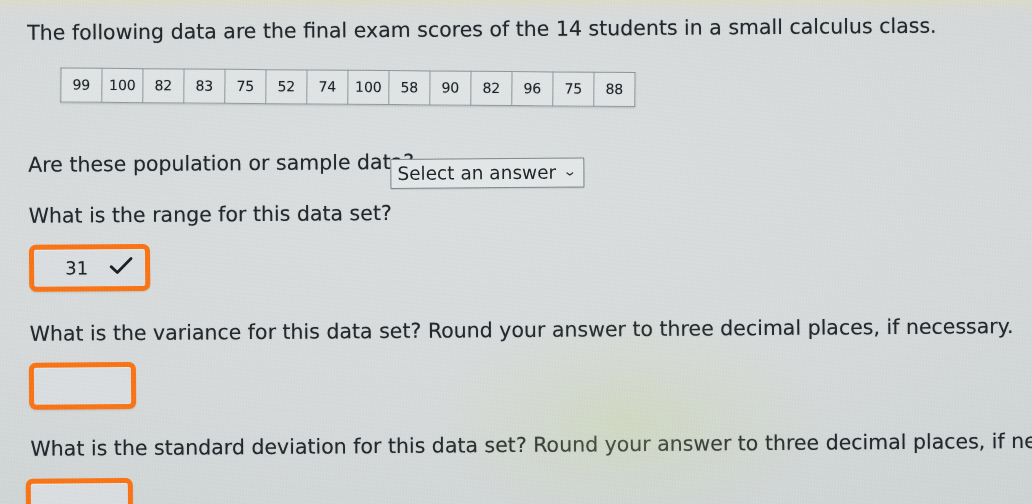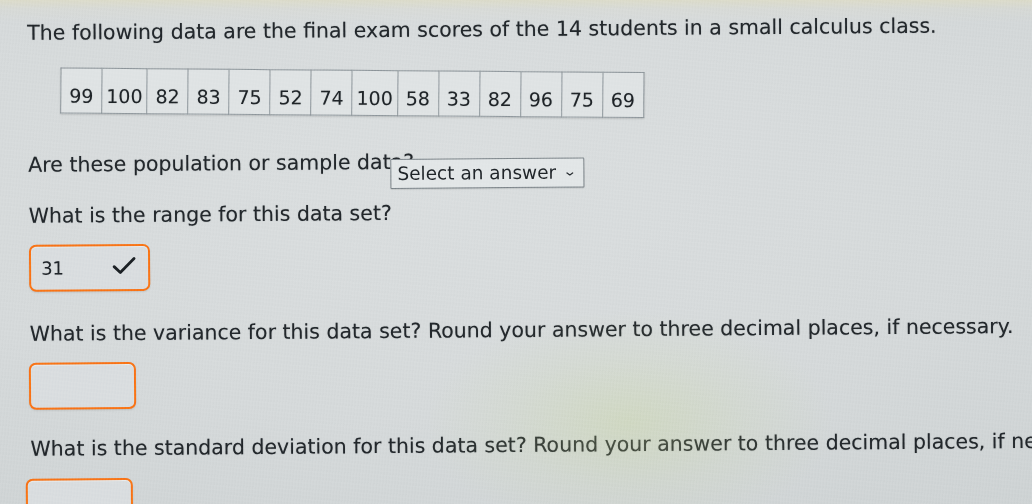--- a/index.html
+++ b/index.html
@@ -71,24 +71,24 @@
     left: 60px;
     top: 68px;
     border-collapse: collapse;
     transform: rotate(0.9deg);
     transform-origin: 0 0;
     box-shadow: 0 1px 2px rgba(0,0,0,0.16);
   }
   .data-table td {
     background: #dfe3e4;
     border: 1px solid #8f979c;
-    font-size: 19px;
+    font-size: 14px;
     color: #1e2327;
     text-align: center;
-    padding: 16px 4px 6px;
+    padding: 5px 4px 6px;
     min-width: 32px;
     height: 22px;
     text-shadow: 0 0 1px rgba(40,45,50,0.35);
   }
 
   
   .select-box {
     position: absolute;
     left: 389px;
     top: 162px;
@@ -107,27 +107,28 @@
   .chev {
     font-size: 13px;
     transform: scaleX(1.35);
     color: #262b2f;
   }
 
   
   .answer-box {
     position: absolute;
     background: #d9dddf;
-    border: 2px solid #f97316;
+    border: 5px solid #f97316;
     border-radius: 7px;
     box-shadow: inset 0 1px 1px rgba(255,255,255,0.45), 0 1px 2px rgba(0,0,0,0.10);
     display: flex;
     align-items: center;
     padding: 0 10px;
     box-sizing: border-box;
+    text-align: center;
   }
   #box-range {
     left: 27px; top: 245px;
     width: 121px; height: 47px;
   }
   #box-variance {
     left: 26px; top: 363px;
     width: 107px; height: 47px;
   }
   #box-stddev {
@@ -160,25 +161,25 @@
       <tr>
         <td>99</td>
         <td>100</td>
         <td>82</td>
         <td>83</td>
         <td>75</td>
         <td>52</td>
         <td>74</td>
         <td>100</td>
         <td>58</td>
-        <td>33</td>
+        <td>90</td>
         <td>82</td>
         <td>96</td>
         <td>75</td>
-        <td>69</td>
+        <td>88</td>
       </tr>
     </tbody>
   </table>
 
   <div class="q-text" id="line-poporsample">Are these population or sample data?</div>
 
   <div class="select-box">
     <span>Select an answer</span>
     <span class="chev">⌄</span>
   </div>

